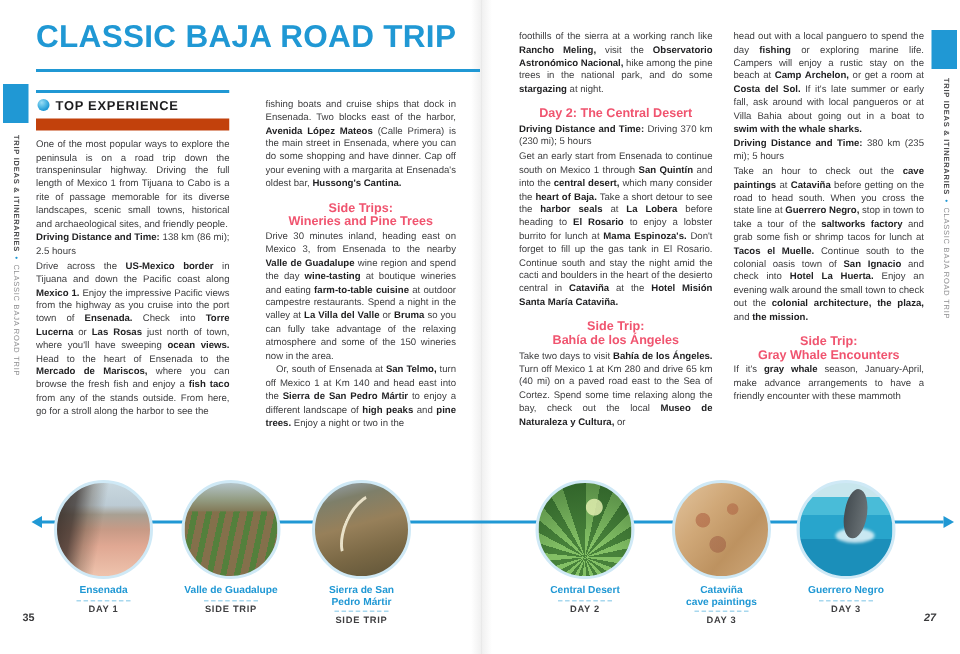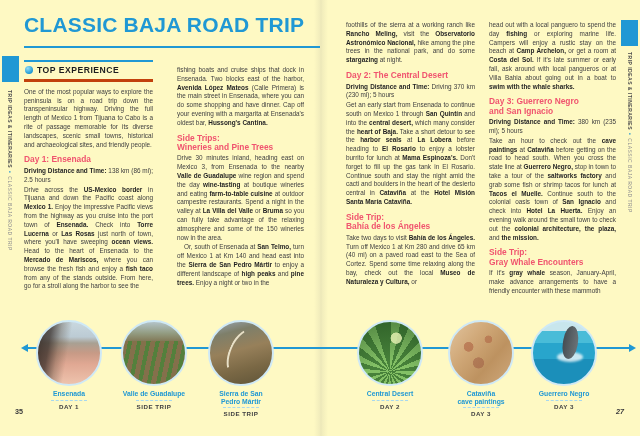--- a/index.html
+++ b/index.html
@@ -1,16 +1,16 @@
 <!DOCTYPE html>
 <html><head>
 <meta charset="utf-8">
 <style>
   html,body{margin:0;padding:0;background:#e8e8e4;}
-  .spread{position:relative;width:640px;height:436px;background:#fef9c3;overflow:hidden;
+  .spread{position:relative;width:640px;height:436px;background:#ffffff;overflow:hidden;
           font-family:"Liberation Sans", sans-serif;color:#3d3d3f;}
   .gutter{position:absolute;left:314px;top:0;width:14px;height:436px;pointer-events:none;
           background:linear-gradient(90deg,rgba(120,120,120,0) 0%,rgba(120,120,120,.10) 45%,rgba(120,120,120,.16) 50%,rgba(120,120,120,.10) 55%,rgba(120,120,120,0) 100%);}
   
   .spine{position:absolute;top:0;width:22px;height:436px;}
   .spine.left{left:0;} .spine.right{right:0;}
   .tab{position:absolute;width:17px;height:26px;background:#2098d4;}
   .spine.left .tab{left:2px;top:56px;} .spine.right .tab{right:2px;top:20px;}
   .stext{position:absolute;writing-mode:vertical-rl;font-size:5px;letter-spacing:.5px;white-space:nowrap;color:#8d8d8f;}
   .spine.left .stext{left:7px;top:90px;} .spine.right .stext{right:7px;top:52px;}
@@ -22,23 +22,23 @@
   .title-rule{position:absolute;left:24px;top:46px;width:296px;height:2px;background:#2098d4;}
   
   .col{position:absolute;overflow:hidden;text-align:justify;font-size:6.4px;line-height:8.8px;}
   .c1{left:24px;top:60px;width:129px;height:258px;}
   .c2{left:157px;top:66px;width:127px;height:252px;margin-left:20px;}
   .c3{left:346px;top:21px;width:129px;height:298px;}
   .c4{left:489px;top:21px;width:127px;height:298px;}
   .para{margin:0 0 1px 0;}
   .para .b{font-weight:bold;color:#1f1f21;}
   .para.indent{text-indent:7px;}
-  .subhead{margin:6px 0 2.5px 0;font-size:8.4px;line-height:9.2px;font-weight:bold;color:#f0546f;text-align:left;}
+  .subhead{margin:6px 0 2.5px 0;font-size:8.4px;line-height:9.2px;font-weight:bold;color:#f0546f;text-align:center;}
   
-  .badge{display:flex;align-items:center;border-top:2px solid #2098d4;border-bottom:3px solid #c2410c;
+  .badge{display:flex;align-items:center;border-top:2px solid #2098d4;border-bottom:8px solid #c2410c;
          padding:4px 0 4px 1px;margin:0 0 6px 0;}
   .badge-icon{width:8px;height:8px;border-radius:50%;margin-right:4px;flex:0 0 auto;
          background:radial-gradient(circle at 35% 30%, #9adcf4 0%, #57bce6 35%, #2098d4 70%);}
   .badge-label{font-weight:bold;font-size:8.6px;letter-spacing:.5px;color:#1c1c1e;text-align:left;}
   
   .timeline{position:absolute;left:0;top:320px;width:640px;height:110px;}
   .tl-line{position:absolute;left:28px;top:27px;width:601px;height:1.6px;background:#2098d4;}
   .tl-arrow{position:absolute;top:23.5px;width:0;height:0;border-top:4.5px solid transparent;border-bottom:4.5px solid transparent;}
   .tl-arrow.left{left:21px;border-right:7px solid #2098d4;}
   .tl-arrow.right{left:629px;border-left:7px solid #2098d4;}
@@ -100,41 +100,39 @@
 
   <h1 class="title">CLASSIC BAJA ROAD TRIP</h1>
   <div class="title-rule"></div>
 
   <section class="col c1">
       <div class="badge">
         <span class="badge-icon"></span>
         <span class="badge-label">TOP EXPERIENCE</span>
       </div>
       <p class="para"><span>One of the most popular ways to explore the peninsula is on a road trip down the transpeninsular highway. Driving the full length of Mexico 1 from Tijuana to Cabo is a rite of passage memorable for its diverse landscapes, scenic small towns, historical and archaeological sites, and friendly people.</span></p>
-      <h3 class="subhead">Day 1: Ensenada</h3>
       <p class="para"><span class="b">Driving Distance and Time:</span><span> 138 km (86 mi); 2.5 hours</span></p>
       <p class="para"><span>Drive across the </span><span class="b">US-Mexico border</span><span> in Tijuana and down the Pacific coast along </span><span class="b">Mexico 1.</span><span> Enjoy the impressive Pacific views from the highway as you cruise into the port town of </span><span class="b">Ensenada.</span><span> Check into </span><span class="b">Torre Lucerna</span><span> or </span><span class="b">Las Rosas</span><span> just north of town, where you'll have sweeping </span><span class="b">ocean views.</span><span> Head to the heart of Ensenada to the </span><span class="b">Mercado de Mariscos,</span><span> where you can browse the fresh fish and enjoy a </span><span class="b">fish taco</span><span> from any of the stands outside. From here, go for a stroll along the harbor to see the</span></p>
     </section>
   <section class="col c2">
       <p class="para"><span>fishing boats and cruise ships that dock in Ensenada. Two blocks east of the harbor, </span><span class="b">Avenida López Mateos</span><span> (Calle Primera) is the main street in Ensenada, where you can do some shopping and have dinner. Cap off your evening with a margarita at Ensenada's oldest bar, </span><span class="b">Hussong's Cantina.</span></p>
       <h3 class="subhead">Side Trips:<br>Wineries and Pine Trees</h3>
       <p class="para"><span>Drive 30 minutes inland, heading east on Mexico 3, from Ensenada to the nearby </span><span class="b">Valle de Guadalupe</span><span> wine region and spend the day </span><span class="b">wine-tasting</span><span> at boutique wineries and eating </span><span class="b">farm-to-table cuisine</span><span> at outdoor campestre restaurants. Spend a night in the valley at </span><span class="b">La Villa del Valle</span><span> or </span><span class="b">Bruma</span><span> so you can fully take advantage of the relaxing atmosphere and some of the 150 wineries now in the area.</span></p>
       <p class="para indent"><span>Or, south of Ensenada at </span><span class="b">San Telmo,</span><span> turn off Mexico 1 at Km 140 and head east into the </span><span class="b">Sierra de San Pedro Mártir</span><span> to enjoy a different landscape of </span><span class="b">high peaks</span><span> and </span><span class="b">pine trees.</span><span> Enjoy a night or two in the</span></p>
     </section>
   <section class="col c3">
       <p class="para"><span>foothills of the sierra at a working ranch like </span><span class="b">Rancho Meling,</span><span> visit the </span><span class="b">Observatorio Astronómico Nacional,</span><span> hike among the pine trees in the national park, and do some </span><span class="b">stargazing</span><span> at night.</span></p>
       <h3 class="subhead">Day 2: The Central Desert</h3>
       <p class="para"><span class="b">Driving Distance and Time:</span><span> Driving 370 km (230 mi); 5 hours</span></p>
       <p class="para"><span>Get an early start from Ensenada to continue south on Mexico 1 through </span><span class="b">San Quintín</span><span> and into the </span><span class="b">central desert,</span><span> which many consider the </span><span class="b">heart of Baja.</span><span> Take a short detour to see the </span><span class="b">harbor seals</span><span> at </span><span class="b">La Lobera</span><span> before heading to </span><span class="b">El Rosario</span><span> to enjoy a lobster burrito for lunch at </span><span class="b">Mama Espinoza's.</span><span> Don't forget to fill up the gas tank in El Rosario. Continue south and stay the night amid the cacti and boulders in the heart of the desierto central in </span><span class="b">Cataviña</span><span> at the </span><span class="b">Hotel Misión Santa María Cataviña.</span></p>
       <h3 class="subhead">Side Trip:<br>Bahía de los Ángeles</h3>
       <p class="para"><span>Take two days to visit </span><span class="b">Bahía de los Ángeles.</span><span> Turn off Mexico 1 at Km 280 and drive 65 km (40 mi) on a paved road east to the Sea of Cortez. Spend some time relaxing along the bay, check out the local </span><span class="b">Museo de Naturaleza y Cultura,</span><span> or</span></p>
     </section>
   <section class="col c4">
       <p class="para"><span>head out with a local panguero to spend the day </span><span class="b">fishing</span><span> or exploring marine life. Campers will enjoy a rustic stay on the beach at </span><span class="b">Camp Archelon,</span><span> or get a room at </span><span class="b">Costa del Sol.</span><span> If it's late summer or early fall, ask around with local pangueros or at Villa Bahia about going out in a boat to </span><span class="b">swim with the whale sharks.</span></p>
-      <h3 class="subhead">Day 3: Guerrero Negro<br>and San Ignacio</h3>
       <p class="para"><span class="b">Driving Distance and Time:</span><span> 380 km (235 mi); 5 hours</span></p>
       <p class="para"><span>Take an hour to check out the </span><span class="b">cave paintings</span><span> at </span><span class="b">Cataviña</span><span> before getting on the road to head south. When you cross the state line at </span><span class="b">Guerrero Negro,</span><span> stop in town to take a tour of the </span><span class="b">saltworks factory</span><span> and grab some fish or shrimp tacos for lunch at </span><span class="b">Tacos el Muelle.</span><span> Continue south to the colonial oasis town of </span><span class="b">San Ignacio</span><span> and check into </span><span class="b">Hotel La Huerta.</span><span> Enjoy an evening walk around the small town to check out the </span><span class="b">colonial architecture, the plaza,</span><span> and </span><span class="b">the mission.</span></p>
       <h3 class="subhead">Side Trip:<br>Gray Whale Encounters</h3>
       <p class="para"><span>If it's </span><span class="b">gray whale</span><span> season, January-April, make advance arrangements to have a friendly encounter with these mammoth</span></p>
     </section>
 
   <div class="timeline">
     <div class="tl-line"></div>
     <div class="tl-arrow left"></div>
     <div class="tl-arrow right"></div>

